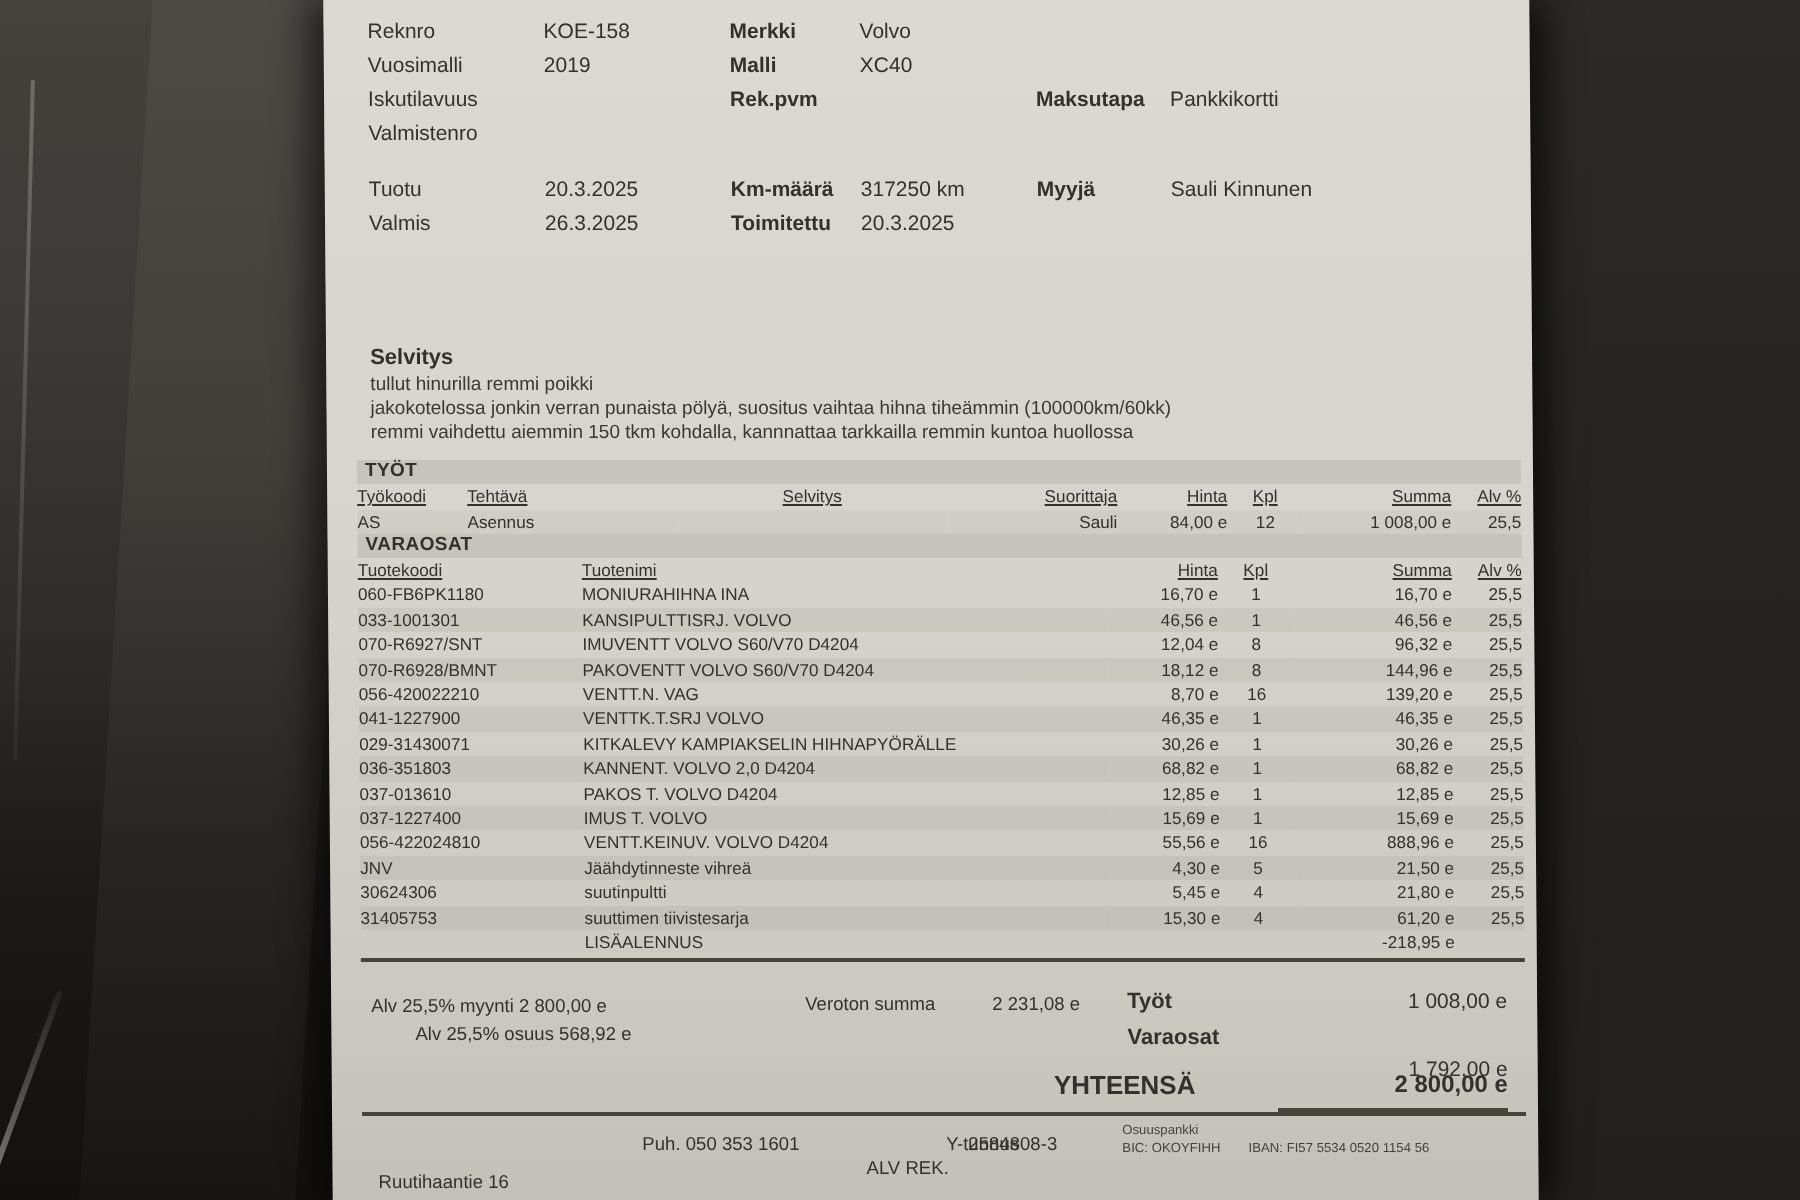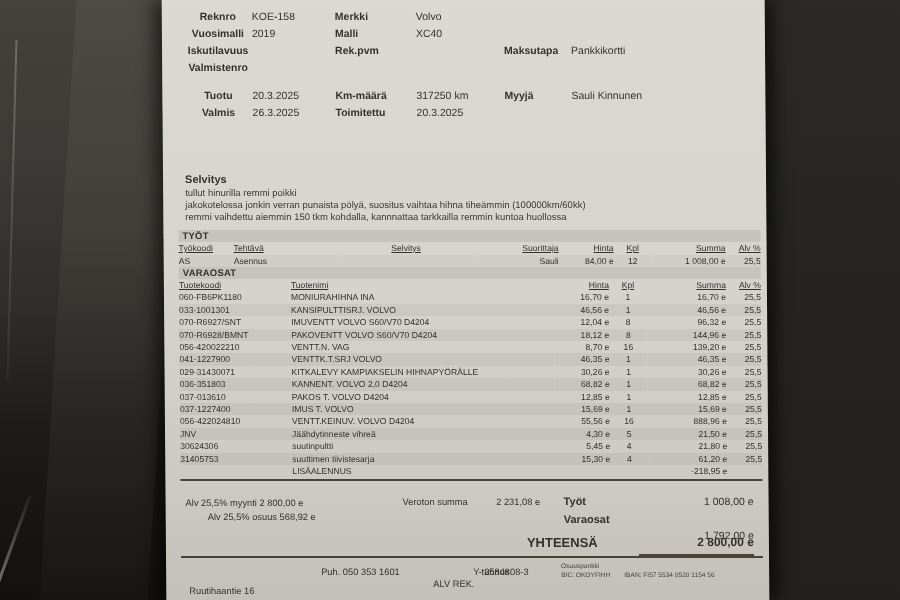--- a/index.html
+++ b/index.html
@@ -22,24 +22,24 @@
   
   .paper{position:absolute;left:164px;top:0;width:603px;height:600px;
     transform:skewX(0.45deg);
     background:linear-gradient(180deg,#dcd9d4 0%,#d7d4cf 45%,#cdcac4 80%,#c3c0ba 100%);
     box-shadow:-9px 0 16px rgba(0,0,0,.5), 9px 0 16px rgba(0,0,0,.55);}
   .content{position:absolute;inset:0;font-size:10.5px;line-height:17px;}
 
   
   .head-block{position:absolute;top:8px;left:22px;width:560px;}
   .hrow{display:flex;}
-  .hrow .l1{width:68px;font-weight:bold;text-align:center;}
-  .hrow .v1{width:83px;}
+  .hrow .l1{width:88px;font-weight:normal;}
+  .hrow .v1{width:93px;}
   .hrow .l2{width:65px;font-weight:bold;}
-  .hrow .v2{width:88px;margin-left:16px;}
+  .hrow .v2{width:88px;}
   .hrow .l3{width:67px;font-weight:bold;}
   .hrow .v3{flex:1;}
   .hgap{height:11px;}
 
   
   .selvitys{position:absolute;top:172px;left:22px;width:560px;}
   .selvitys .title{font-weight:bold;font-size:11px;line-height:15px;}
   .selvitys .line{font-size:9.5px;line-height:12px;color:#3a3833;}
 
   

